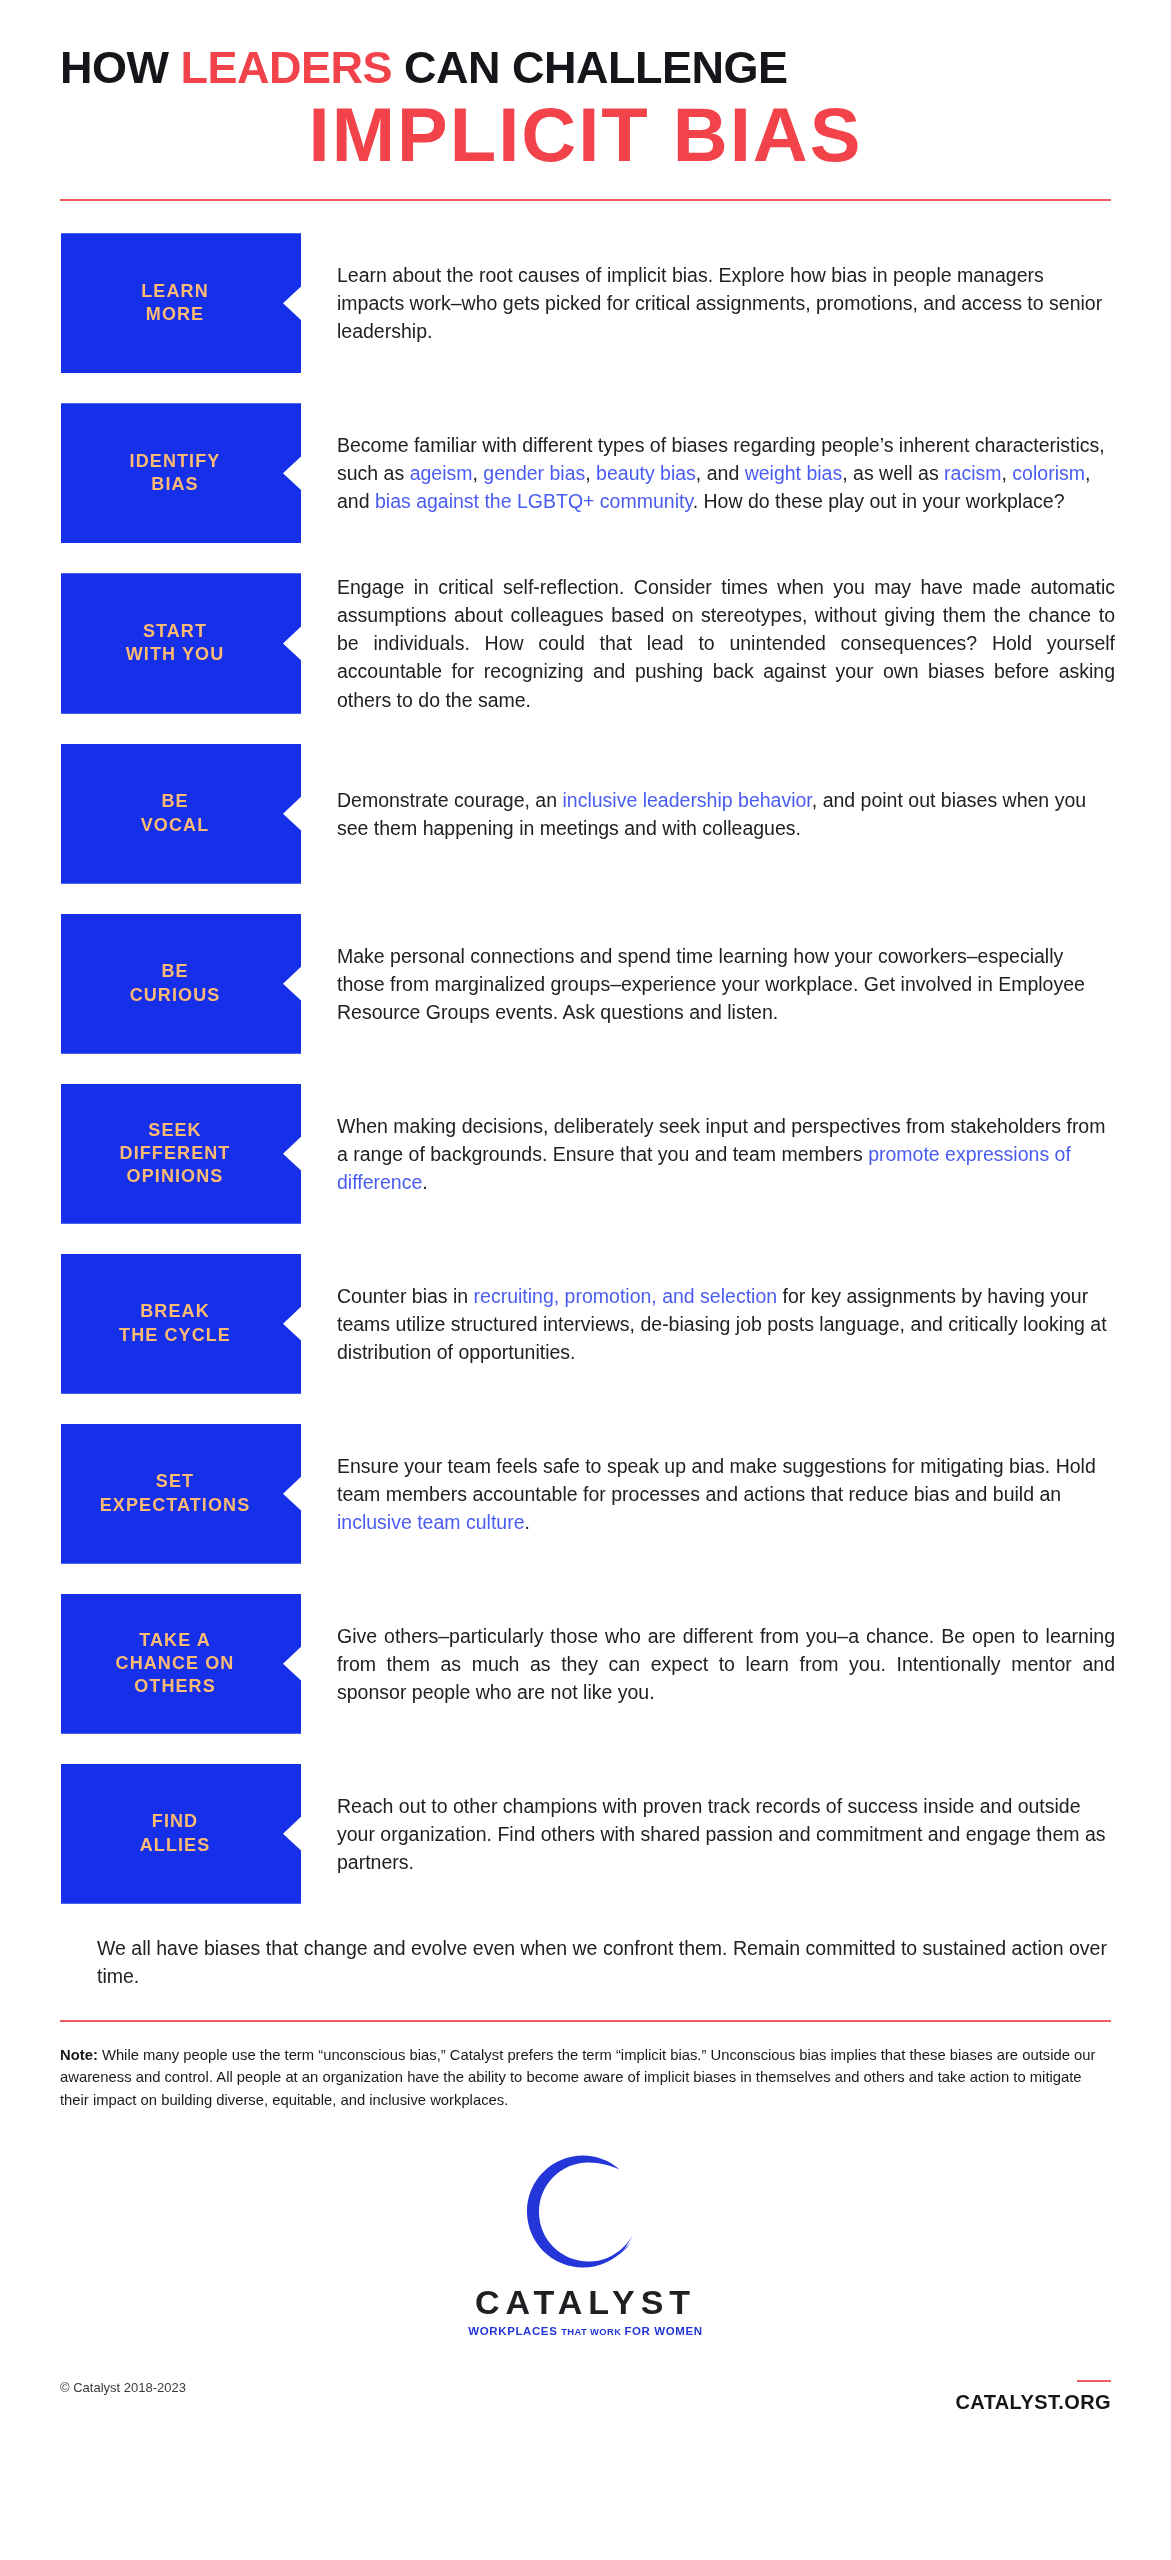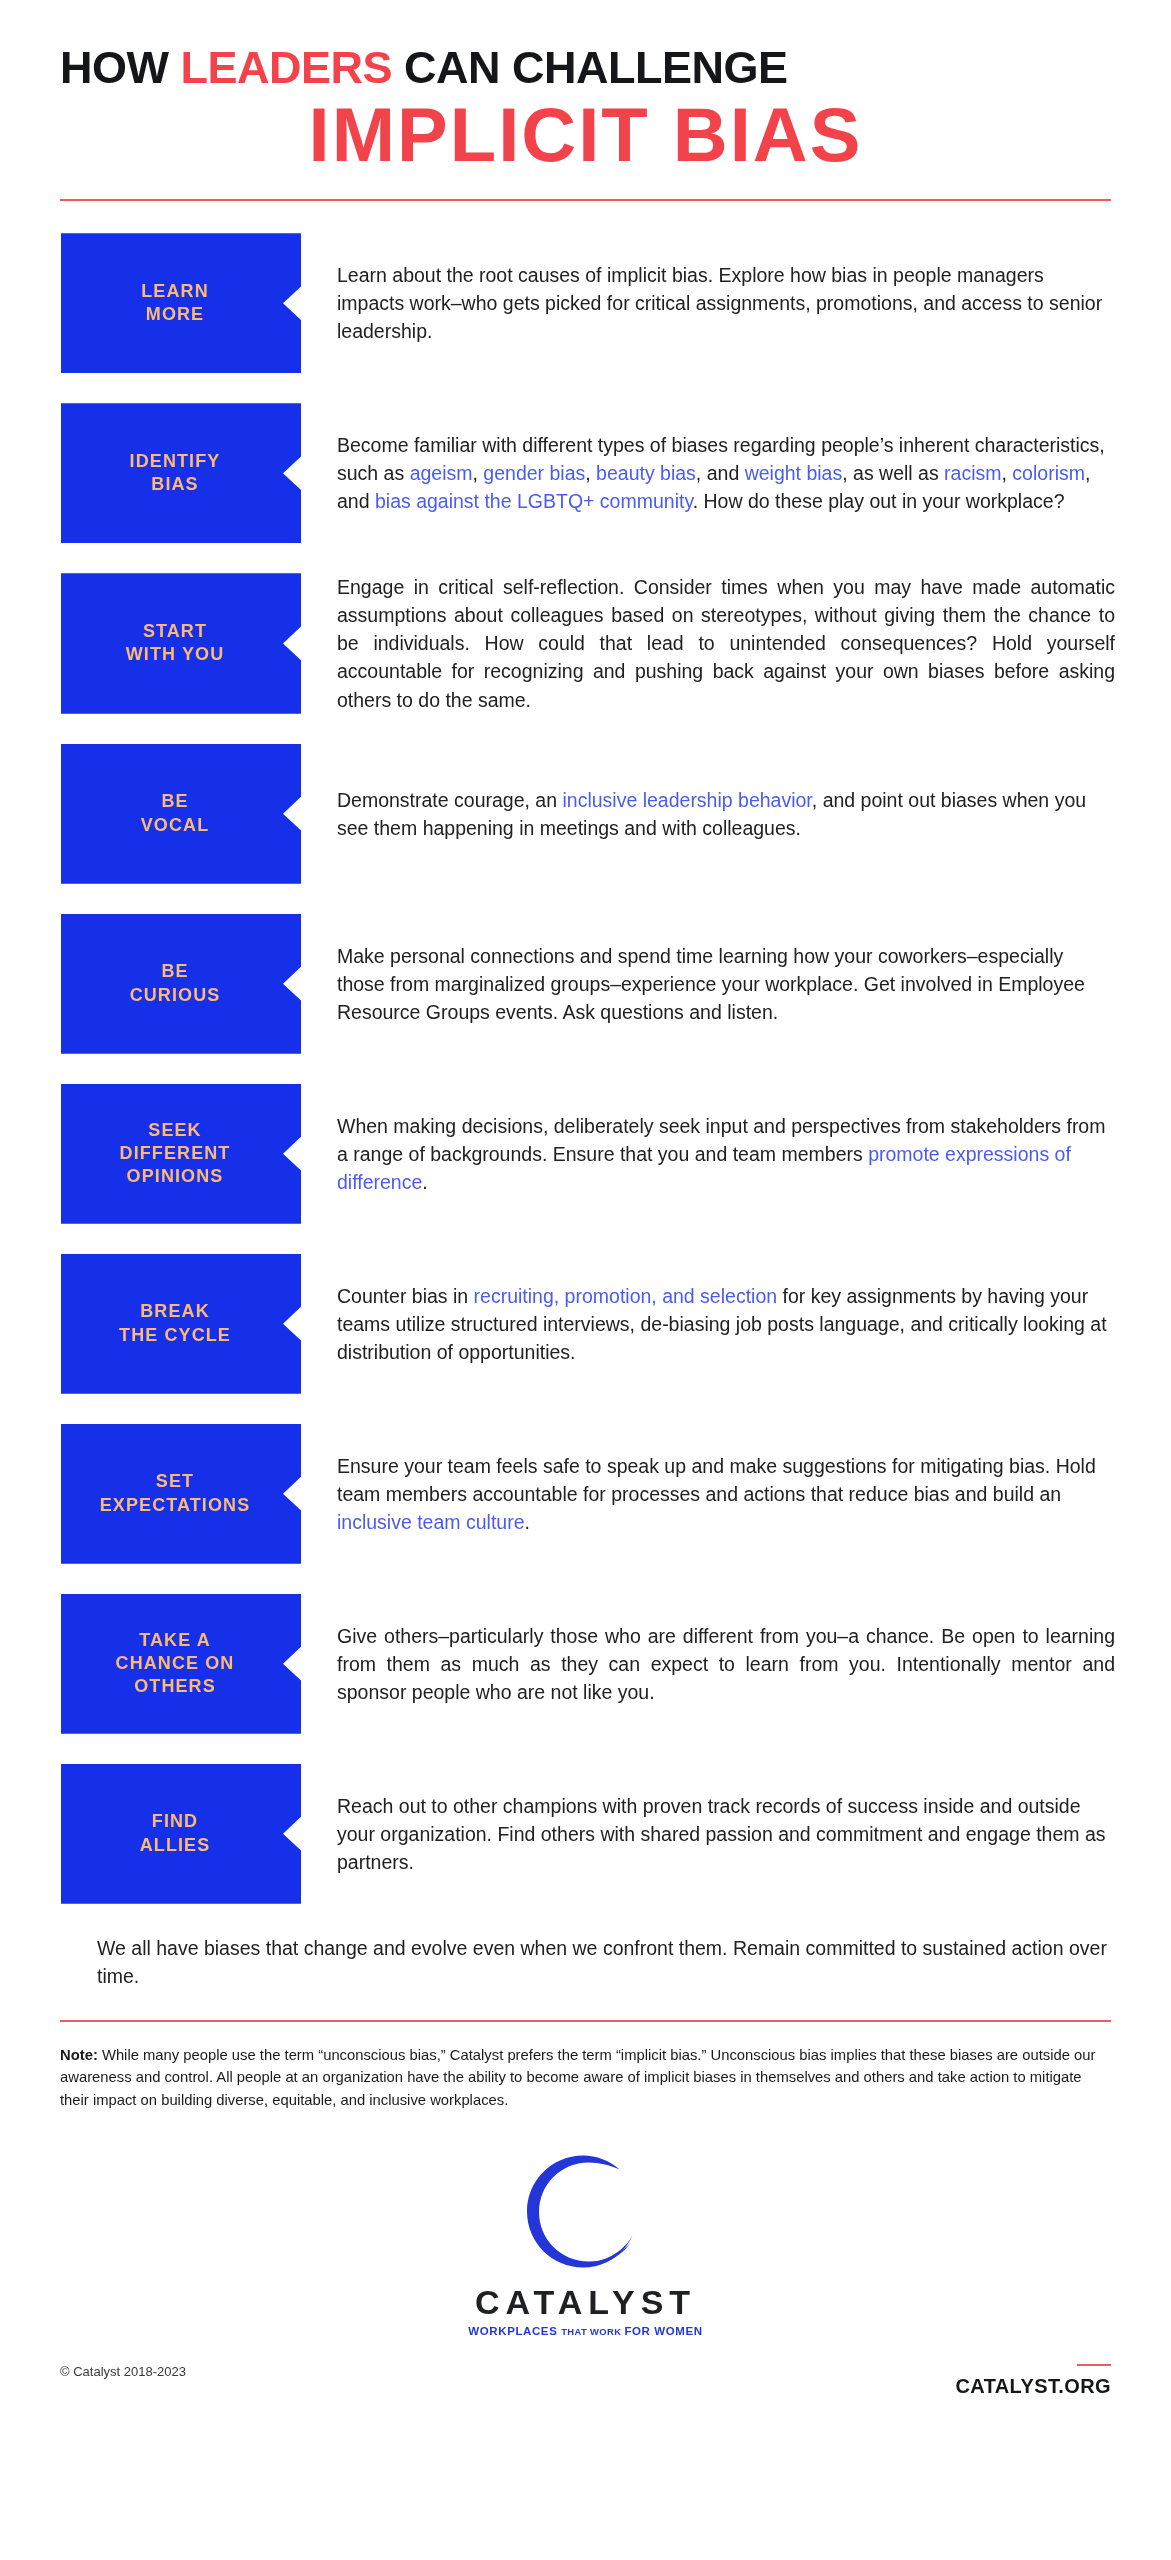--- a/index.html
+++ b/index.html
@@ -183,21 +183,21 @@
     line-height: 1;
   }
 
   .logo-tagline .sm {
     font-size: 9.4px;
     letter-spacing: 0.4px;
   }
 
   
   .footer {
-    margin-top: 26px;
+    margin-top: 42px;
     padding: 0 60px 24px 60px;
     display: flex;
     align-items: flex-start;
     justify-content: space-between;
   }
 
   .copyright {
     font-family: "Liberation Sans", sans-serif;
     font-size: 13px;
     color: #3a3a3a;

